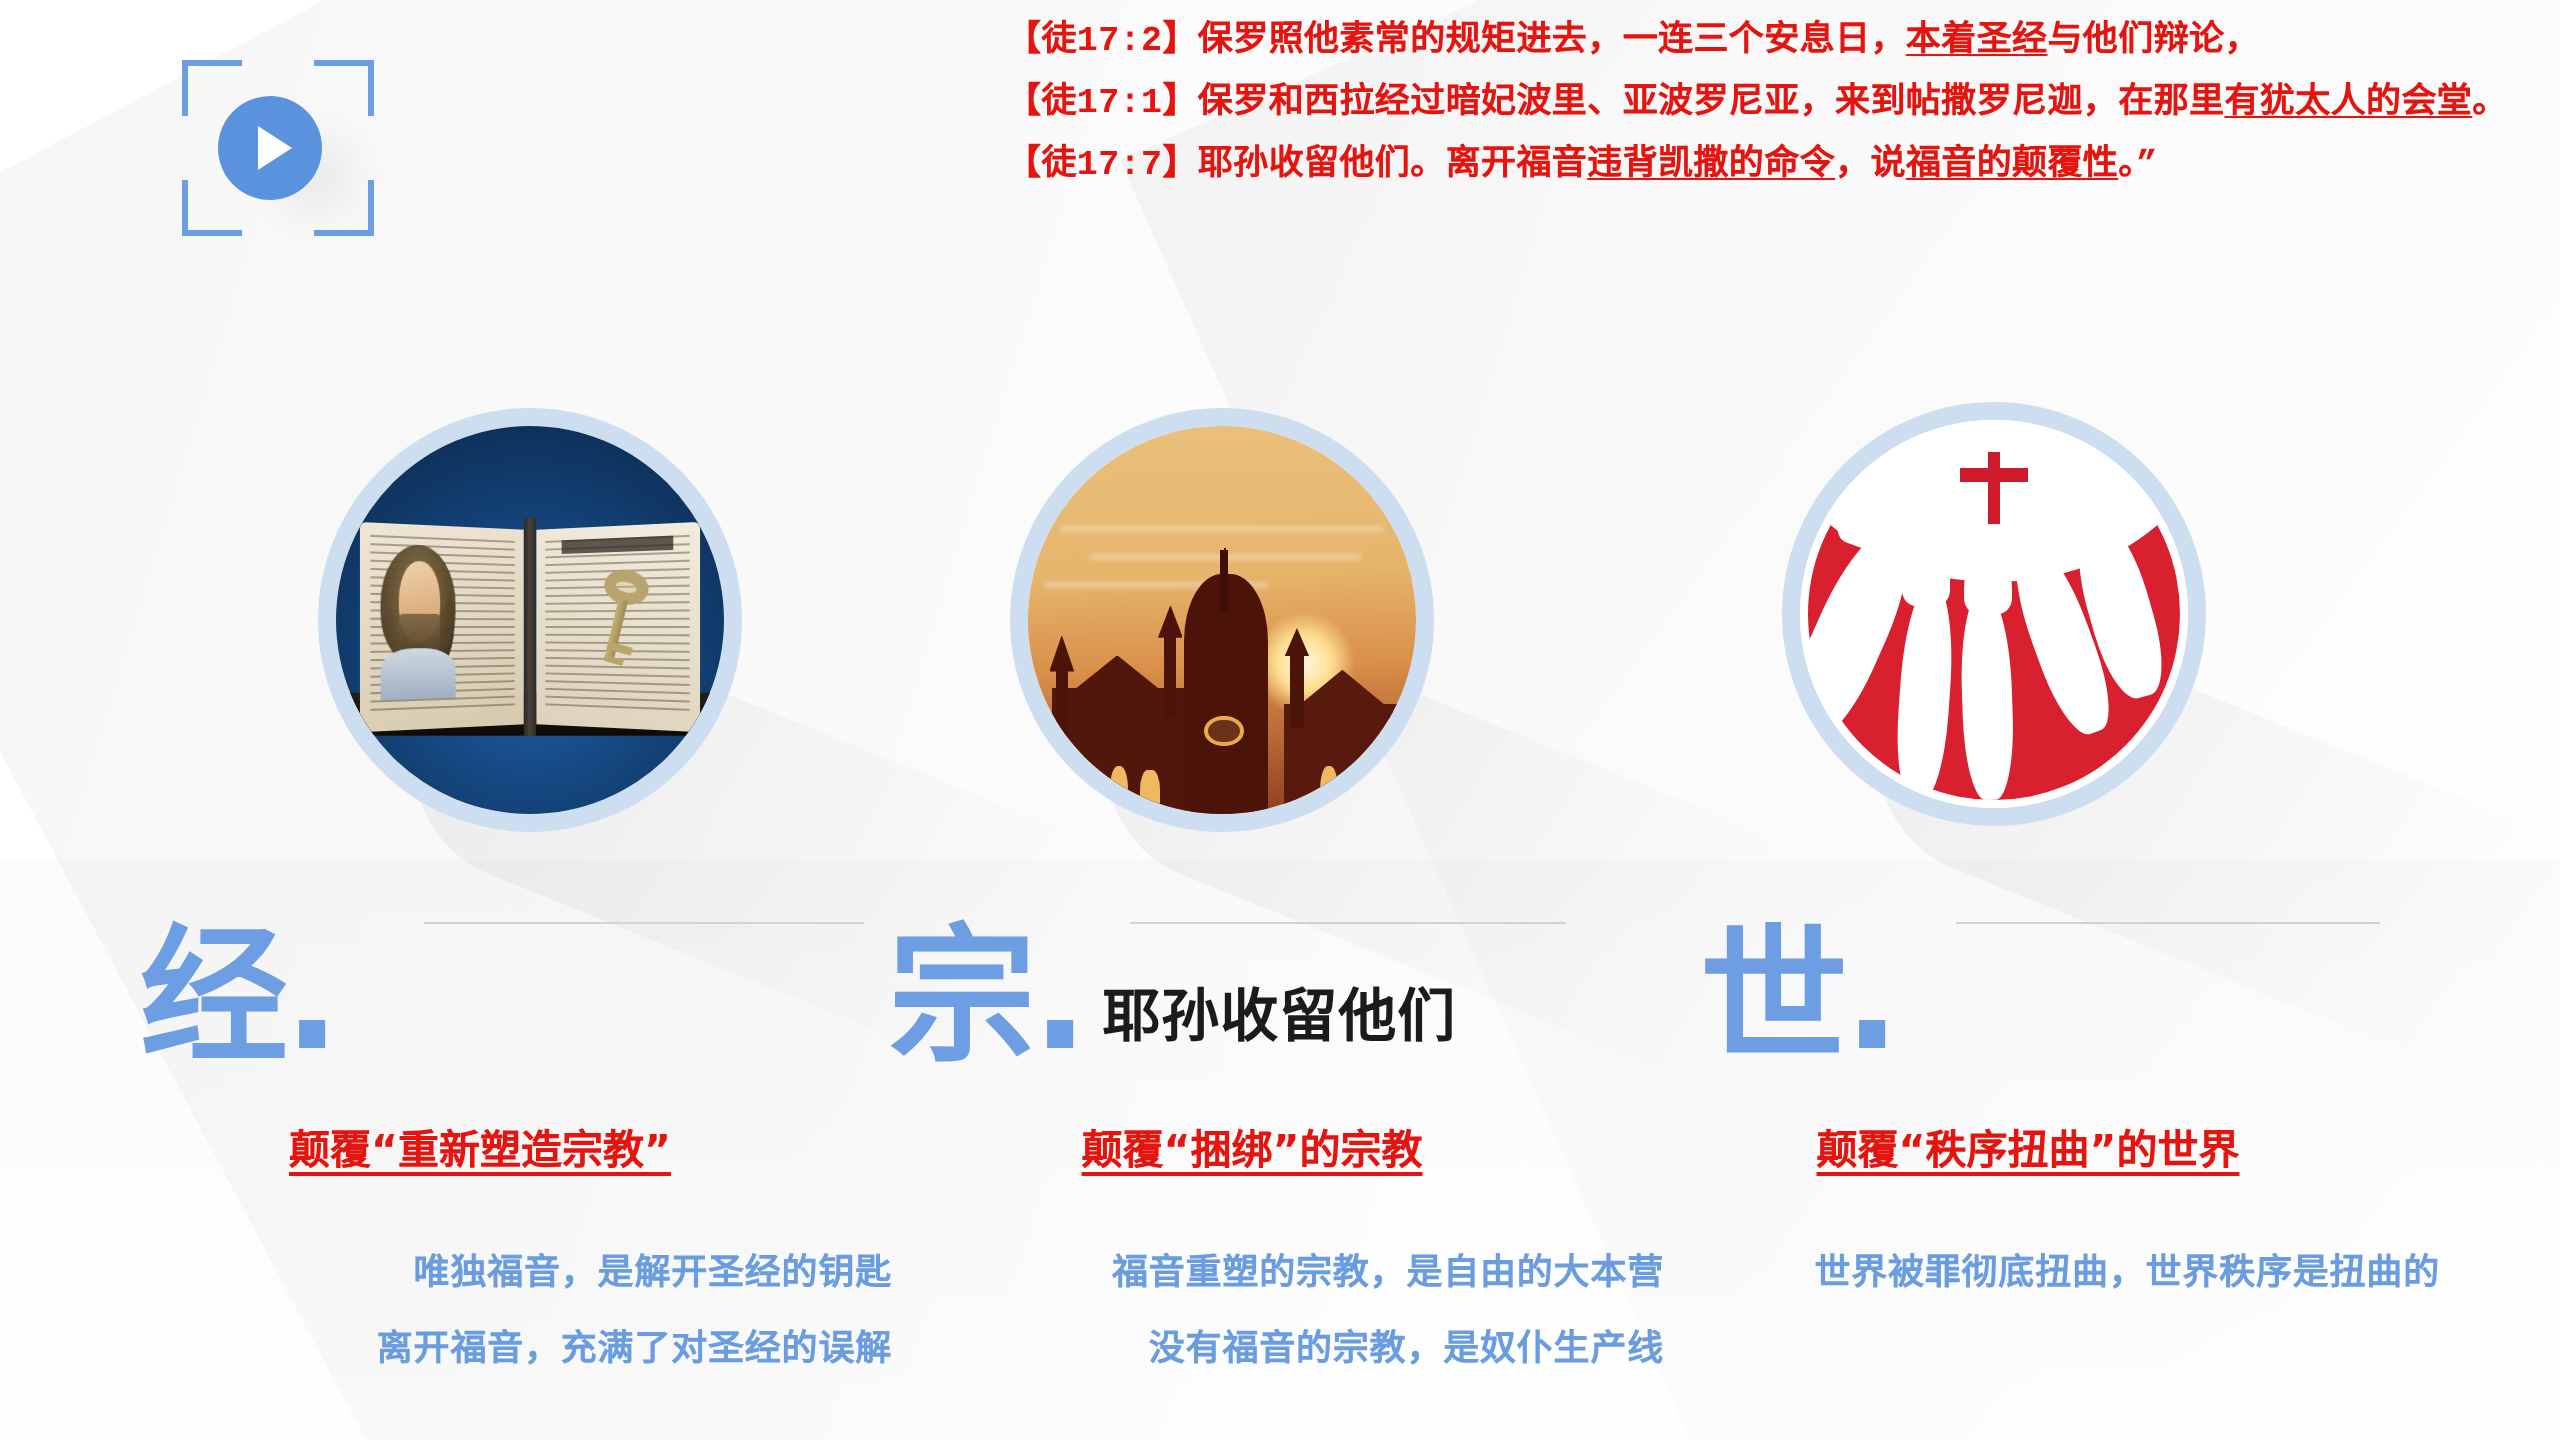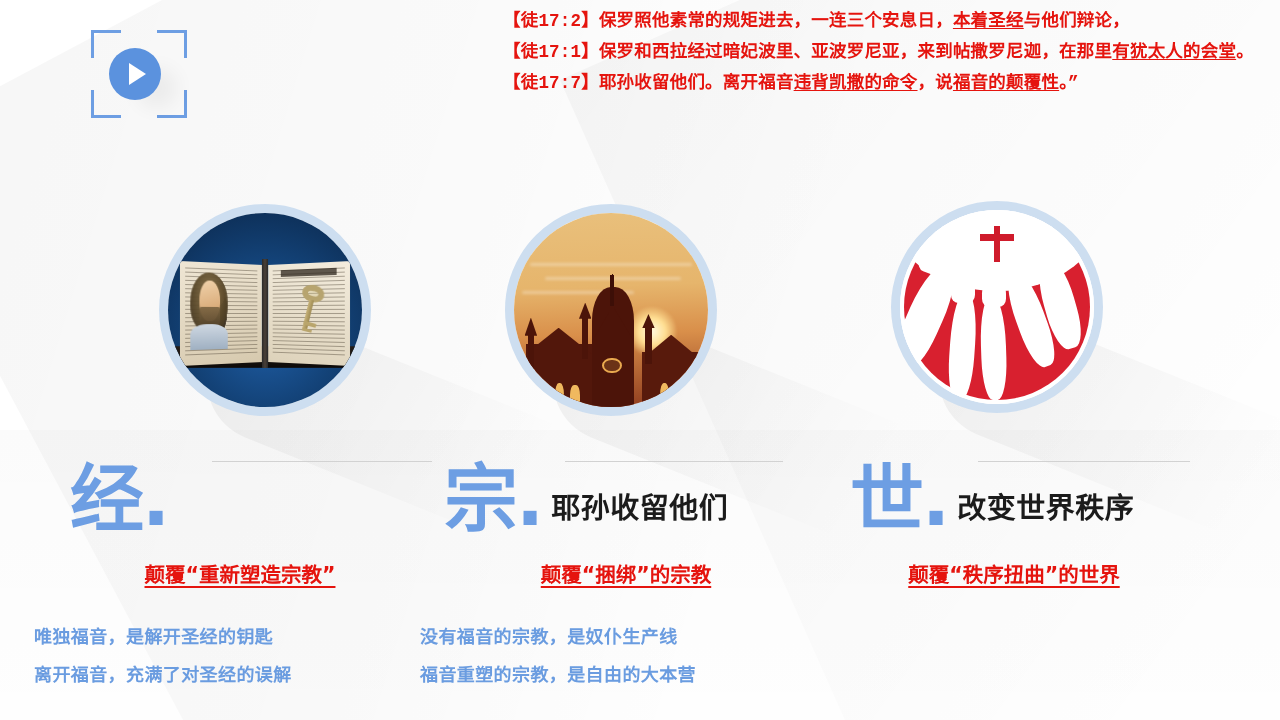--- a/index.html
+++ b/index.html
@@ -199,21 +199,21 @@
     padding-bottom:6px;letter-spacing:0.5px;
     font-family:"DejaVu Sans","Liberation Sans",sans-serif;
   }
   .redline{
     position:absolute;top:118px;left:0;width:100%;text-align:center;
     font-size:20.5px;font-weight:bold;color:#e5140e;
     text-decoration:underline;text-underline-offset:4px;
     font-family:"DejaVu Sans","Liberation Sans",sans-serif;
   }
   .bodytext{
-    position:absolute;top:178px;left:0;width:100%;text-align:left;
+    position:absolute;top:178px;left:0;width:100%;text-align:right;
     font-size:18px;font-weight:bold;color:#6a9ce0;line-height:38px;
     letter-spacing:0.4px;
     font-family:"DejaVu Sans","Liberation Sans",sans-serif;
   }
 </style>
 </head>
 <body>
 
 <div id="slide">
 
@@ -364,30 +364,30 @@
 
   <div class="col" id="col-2">
     <div class="divider"></div>
     <div class="headline">
       <span class="bigchar">宗</span>
       <span class="bigdot">.</span>
       <span class="subhead">耶孙收留他们</span>
     </div>
     <div class="redline">颠覆“捆绑”的宗教</div>
     <div class="bodytext">
+      <div>福音重塑的宗教，是自由的大本营</div>
       <div>没有福音的宗教，是奴仆生产线</div>
-      <div>福音重塑的宗教，是自由的大本营</div>
     </div>
   </div>
 
   <div class="col" id="col-3">
     <div class="divider"></div>
     <div class="headline">
       <span class="bigchar">世</span>
       <span class="bigdot">.</span>
-      <span class="subhead">改变世界秩序</span>
     </div>
     <div class="redline">颠覆“秩序扭曲”的世界</div>
     <div class="bodytext">
+      <div>世界被罪彻底扭曲，世界秩序是扭曲的</div>
     </div>
   </div>
 
 </div>
 
 </body></html>

